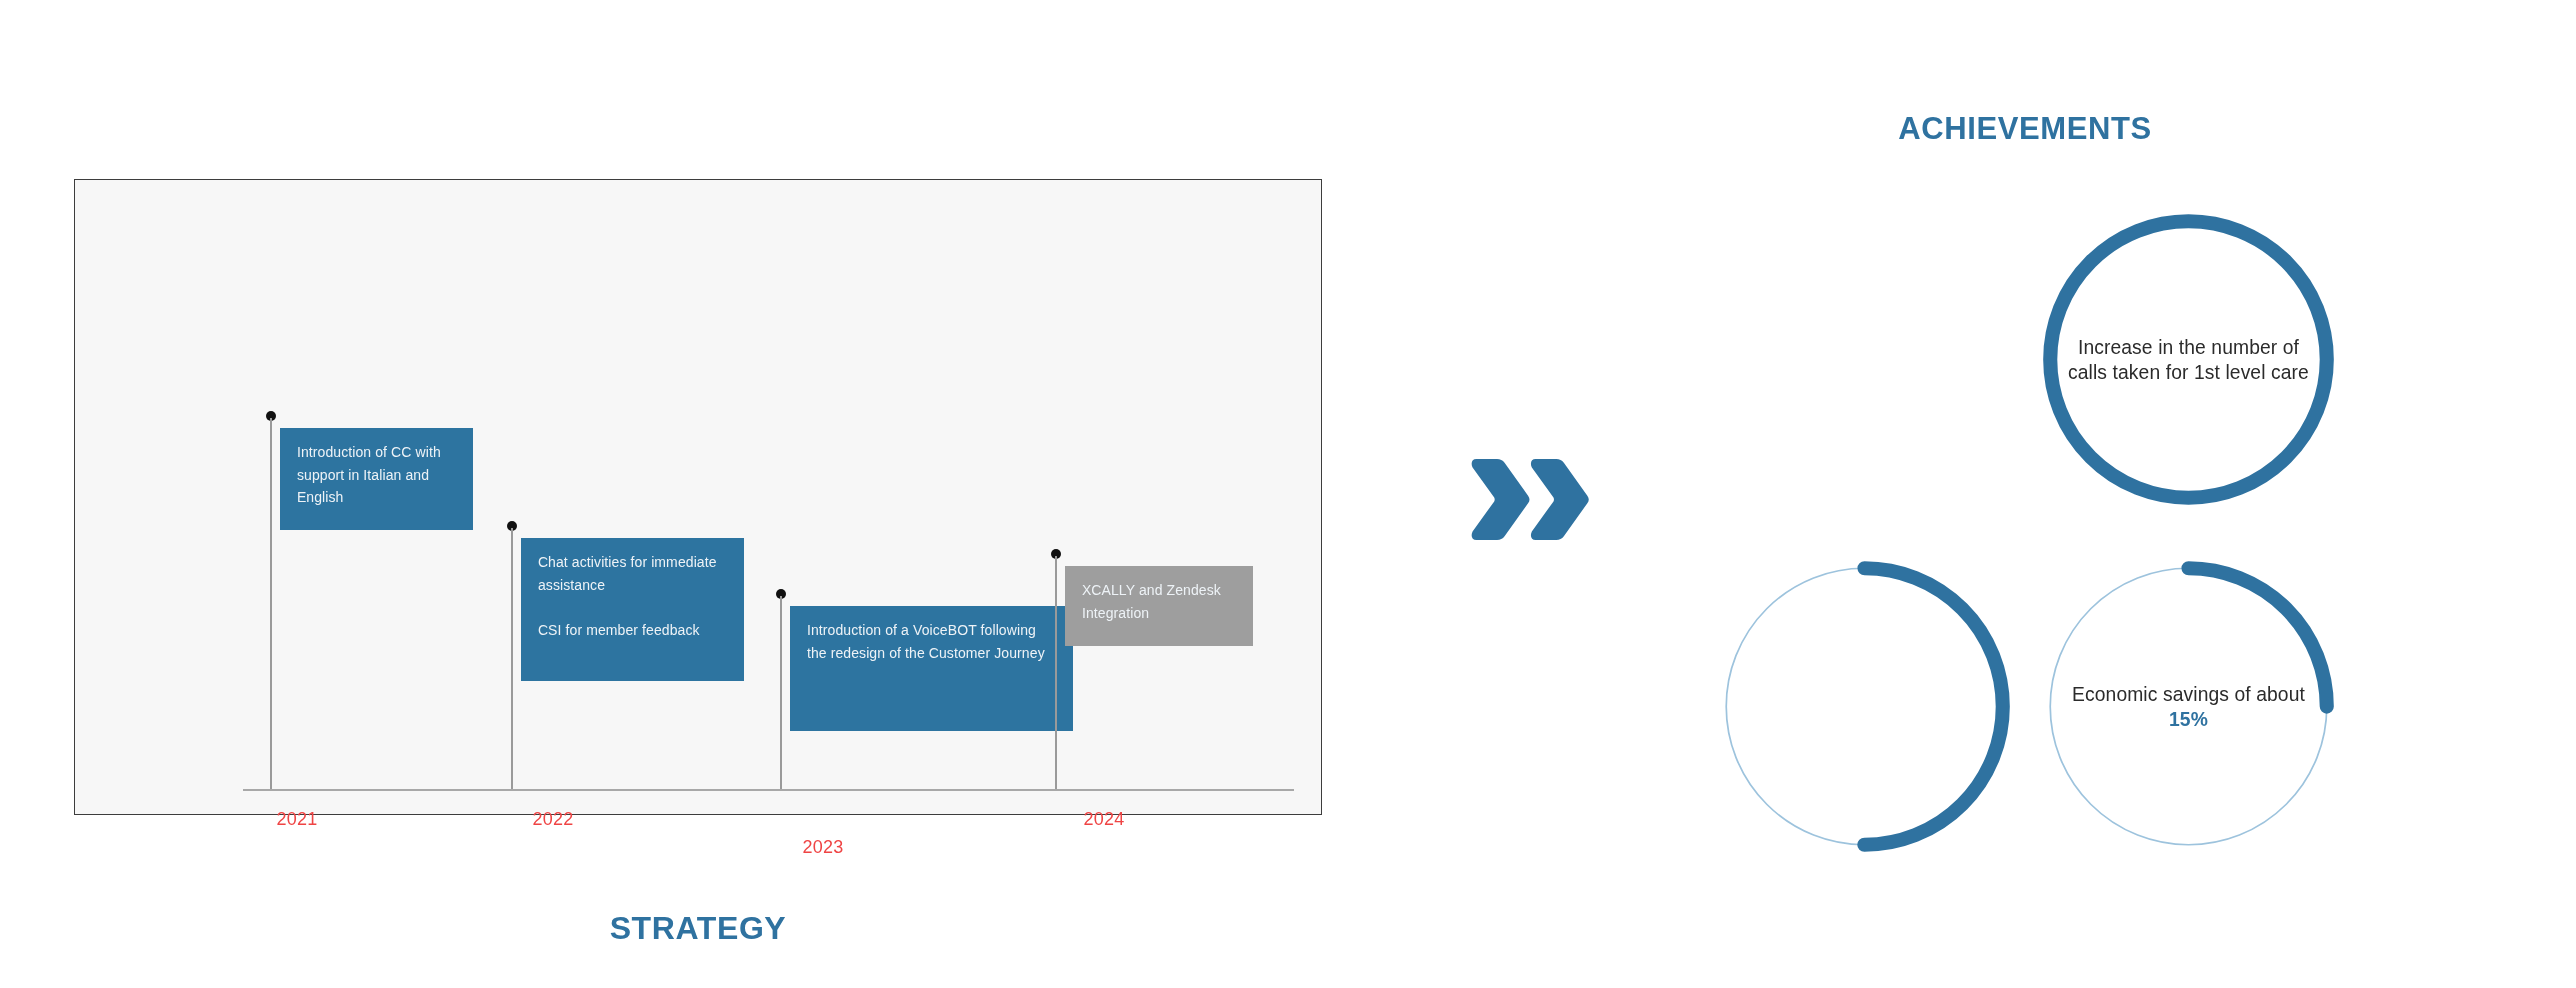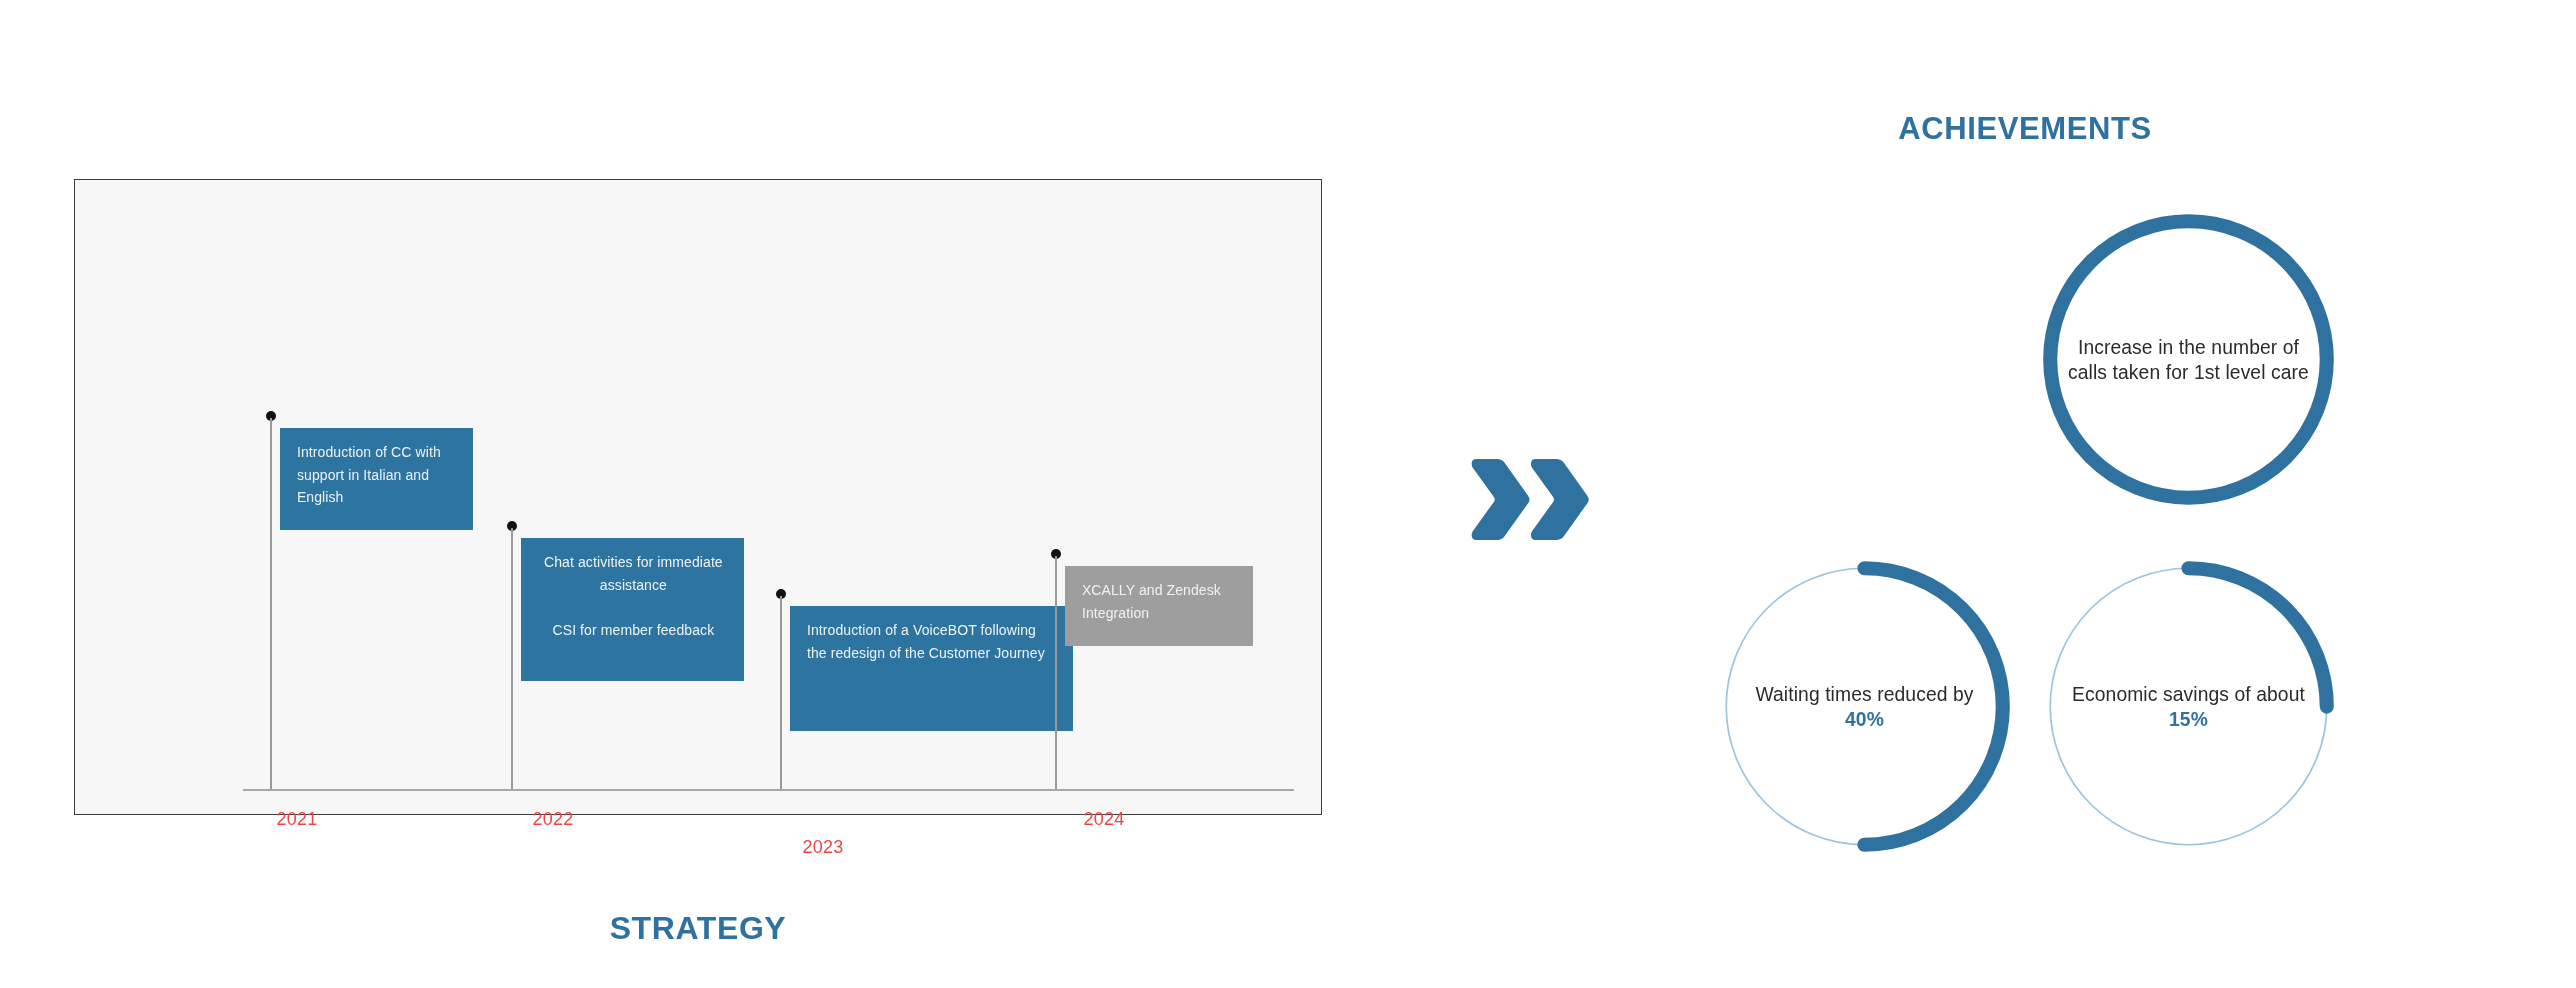--- a/index.html
+++ b/index.html
@@ -114,21 +114,21 @@
         <div class="flag-dot"></div>
         <div class="flag-pole" style="height:371px;"></div>
         <div class="flag-box blue" style="top:19px; width:193px; min-height:102px;">
           <p>Introduction of CC with support in Italian and English</p>
         </div>
       </div>
 
       <div class="flag-group" style="left:436px; top:339px;">
         <div class="flag-dot"></div>
         <div class="flag-pole" style="height:261px;"></div>
-        <div class="flag-box blue" style="top:19px; width:223px; min-height:143px;text-align:center;">
+        <div class="flag-box blue" style="top:19px; width:223px; min-height:143px;">
           <p>Chat activities for immediate assistance</p>
           <p>CSI for member feedback</p>
         </div>
       </div>
 
       <div class="flag-group" style="left:705px; top:407px;">
         <div class="flag-dot"></div>
         <div class="flag-pole" style="height:193px;"></div>
         <div class="flag-box blue" style="top:19px; width:283px; min-height:125px;">
           <p>Introduction of a VoiceBOT following the redesign of the Customer Journey</p>
@@ -172,23 +172,20 @@
       <div class="donut-label">
         <span>Increase in the number of calls taken for 1st level care</span><span class="hl"></span><span></span>
       </div>
     </div>
 
     <div class="donut" style="left:0px; top:344px;">
       <svg width="301" height="301" viewBox="0 0 320 320" xmlns="http://www.w3.org/2000/svg">
         <circle cx="160" cy="160" r="147" fill="none" stroke="#9dc3dd" stroke-width="1.8"></circle>
         <circle cx="160" cy="160" r="147" fill="none" stroke="#2f72a0" stroke-width="15" stroke-linecap="round" stroke-dasharray="461.8 923.6" stroke-dashoffset="0" transform="rotate(-90 160 160)"></circle>
       </svg>
-      <div class="donut-label">
-        <span>Waiting times reduced by </span><span class="hl">40%</span><span></span>
-      </div>
     </div>
 
     <div class="donut" style="left:324px; top:344px;">
       <svg width="301" height="301" viewBox="0 0 320 320" xmlns="http://www.w3.org/2000/svg">
         <circle cx="160" cy="160" r="147" fill="none" stroke="#9dc3dd" stroke-width="1.8"></circle>
         <circle cx="160" cy="160" r="147" fill="none" stroke="#2f72a0" stroke-width="15" stroke-linecap="round" stroke-dasharray="230.9 923.6" stroke-dashoffset="0" transform="rotate(-90 160 160)"></circle>
       </svg>
       <div class="donut-label">
         <span>Economic savings of about </span><span class="hl">15%</span><span></span>
       </div>

